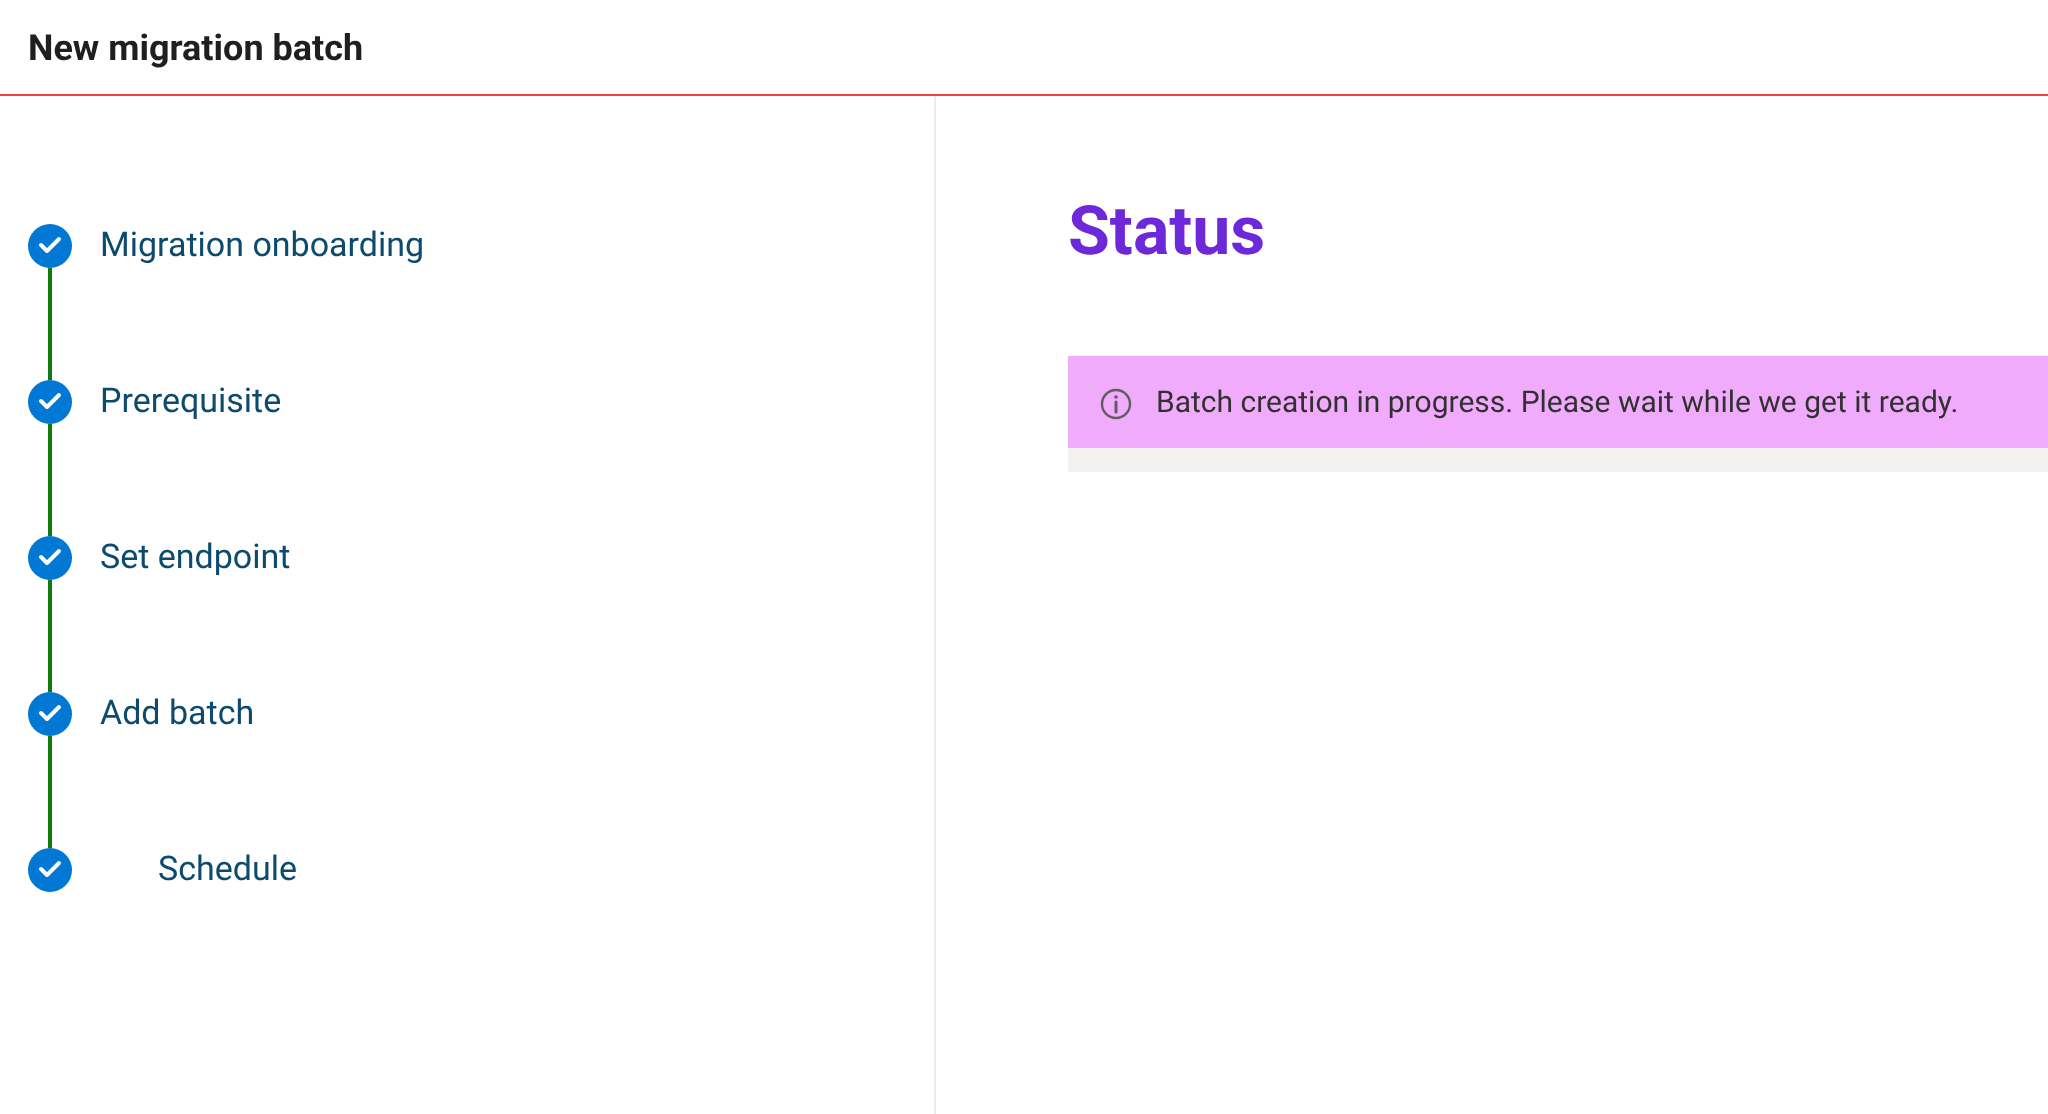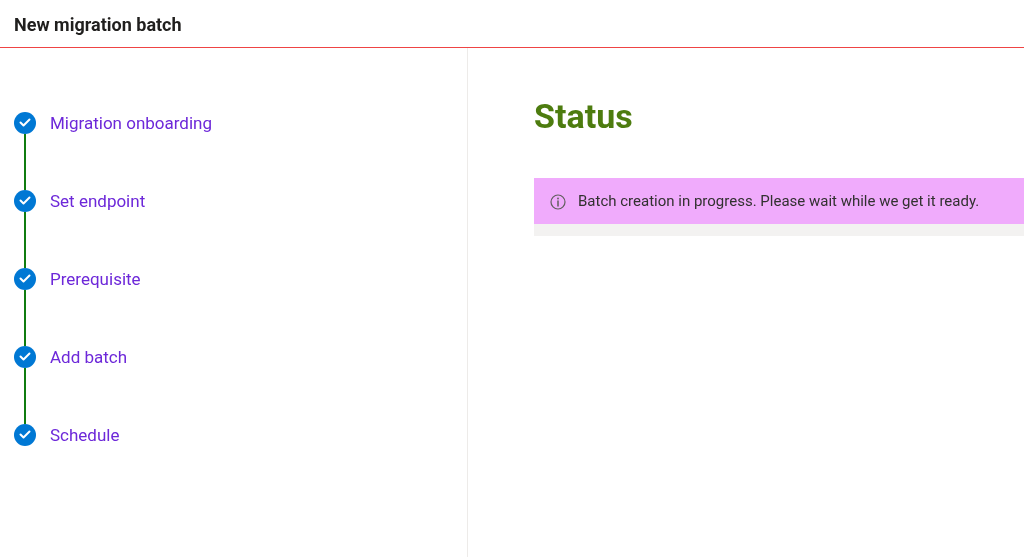--- a/index.html
+++ b/index.html
@@ -39,20 +39,21 @@
       position: relative;
     }
     .step {
       position: relative;
       display: flex;
       align-items: center;
       padding-bottom: 56px;
     }
     .step:last-child {
       padding-bottom: 0;
+      gap: 29px;
     }
     .step-connector {
       position: absolute;
       left: 10px;
       top: 22px;
       width: 2px;
       height: 56px;
       background: #107c10;
     }
     .step:last-child .step-connector {
@@ -70,30 +71,30 @@
       z-index: 1;
     }
     .step-icon svg {
       width: 12px;
       height: 12px;
       fill: #ffffff;
     }
     .step-label {
       margin-left: 14px;
       font-size: 17px;
-      color: #6d28d9;
+      color: #0c4a6e;
     }
     .main {
       flex: 1;
       padding: 48px 0 0 66px;
     }
     .main-heading {
       font-size: 34px;
       font-weight: 700;
-      color: #4d7c0f;
+      color: #6d28d9;
       margin-bottom: 42px;
     }
     .message-bar {
       background: #f0abfc;
       padding: 14px 16px;
       display: flex;
       align-items: flex-end;
     }
     .message-icon {
       width: 16px;
@@ -138,31 +139,31 @@
         <span class="step-label">Migration onboarding</span>
         <span class="step-connector"></span>
       </li>
 
       <li class="step">
         <span class="step-icon">
           <svg viewBox="0 0 12 12">
               <path d="M10.5 2.5 L4.5 8.5 L1.5 5.5" stroke="#fff" stroke-width="2" fill="none" stroke-linecap="round" stroke-linejoin="round"></path>
             </svg>
         </span>
+        <span class="step-label">Prerequisite</span>
+        <span class="step-connector"></span>
+      </li>
+
+      <li class="step">
+        <span class="step-icon">
+          <svg viewBox="0 0 12 12">
+              <path d="M10.5 2.5 L4.5 8.5 L1.5 5.5" stroke="#fff" stroke-width="2" fill="none" stroke-linecap="round" stroke-linejoin="round"></path>
+            </svg>
+        </span>
         <span class="step-label">Set endpoint</span>
-        <span class="step-connector"></span>
-      </li>
-
-      <li class="step">
-        <span class="step-icon">
-          <svg viewBox="0 0 12 12">
-              <path d="M10.5 2.5 L4.5 8.5 L1.5 5.5" stroke="#fff" stroke-width="2" fill="none" stroke-linecap="round" stroke-linejoin="round"></path>
-            </svg>
-        </span>
-        <span class="step-label">Prerequisite</span>
         <span class="step-connector"></span>
       </li>
 
       <li class="step">
         <span class="step-icon">
           <svg viewBox="0 0 12 12">
               <path d="M10.5 2.5 L4.5 8.5 L1.5 5.5" stroke="#fff" stroke-width="2" fill="none" stroke-linecap="round" stroke-linejoin="round"></path>
             </svg>
         </span>
         <span class="step-label">Add batch</span>

